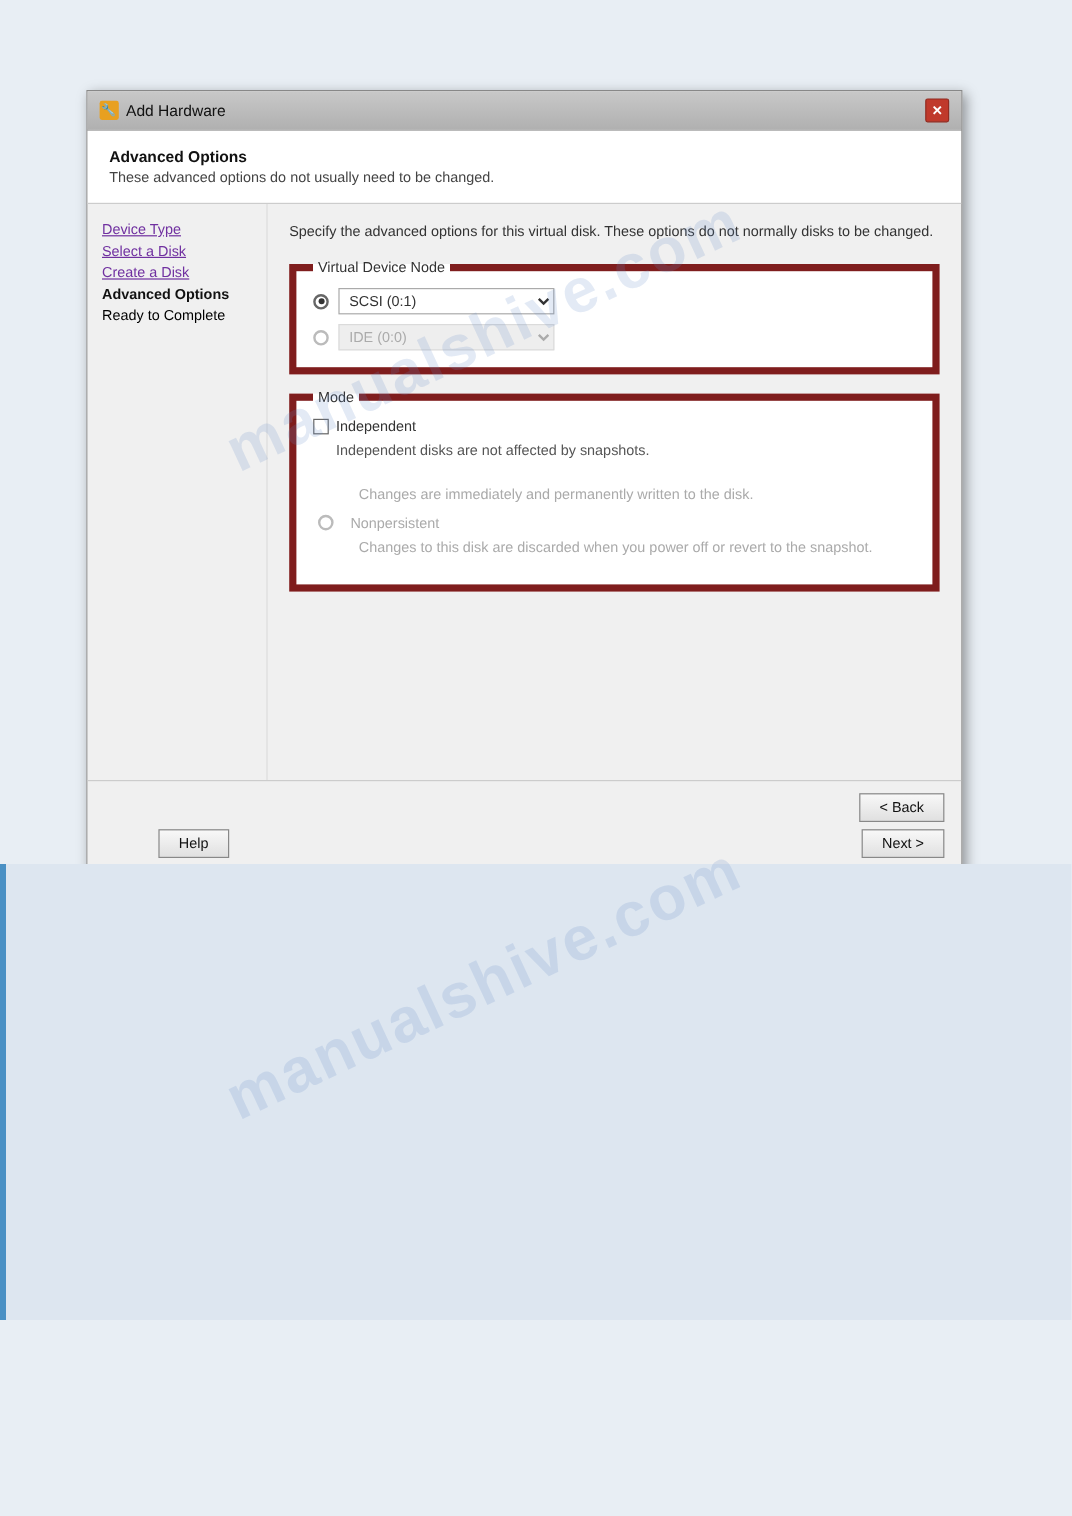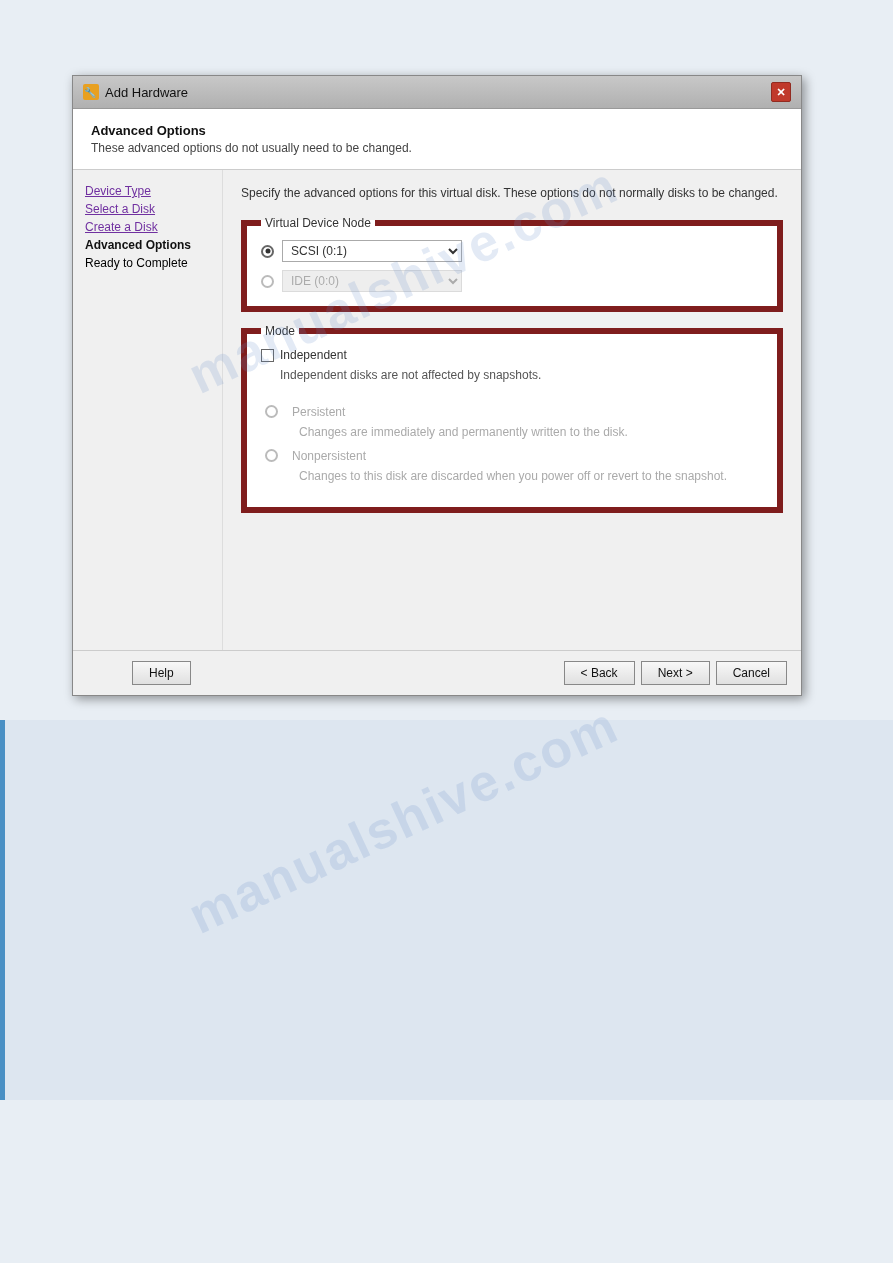--- a/index.html
+++ b/index.html
@@ -283,20 +283,21 @@
     .footer-left {
       display: flex;
       align-items: center;
       padding-left: 45px;
     }
 
     .footer-right {
       display: flex;
       align-items: flex-end;
       gap: 6px;
+      flex-direction: column;
     }
 
     .btn {
       padding: 4px 16px;
       border: 1px solid #888;
       background: linear-gradient(to bottom, #f8f8f8, #e0e0e0);
       cursor: pointer;
       font-size: 12px;
       color: #111;
       min-width: 60px;
@@ -408,24 +409,20 @@
         <fieldset class="mode-fieldset">
           <legend>Mode</legend>
 
           <div class="checkbox-row">
             <div class="checkbox-box"></div>
             <span class="mode-label">Independent</span>
           </div>
           <div class="mode-desc">Independent disks are not affected by snapshots.</div>
 
           <div class="mode-radio-group">
-            <div class="mode-radio-row">
-              <div class="radio-btn disabled"></div>
-              <span class="mode-radio-label">Persistent</span>
-            </div>
             <div class="mode-radio-desc">Changes are immediately and permanently written to the disk.</div>
 
             <div class="mode-radio-row">
               <div class="radio-btn disabled"></div>
               <span class="mode-radio-label">Nonpersistent</span>
             </div>
             <div class="mode-radio-desc">Changes to this disk are discarded when you power off or revert to the snapshot.</div>
           </div>
         </fieldset>
 

